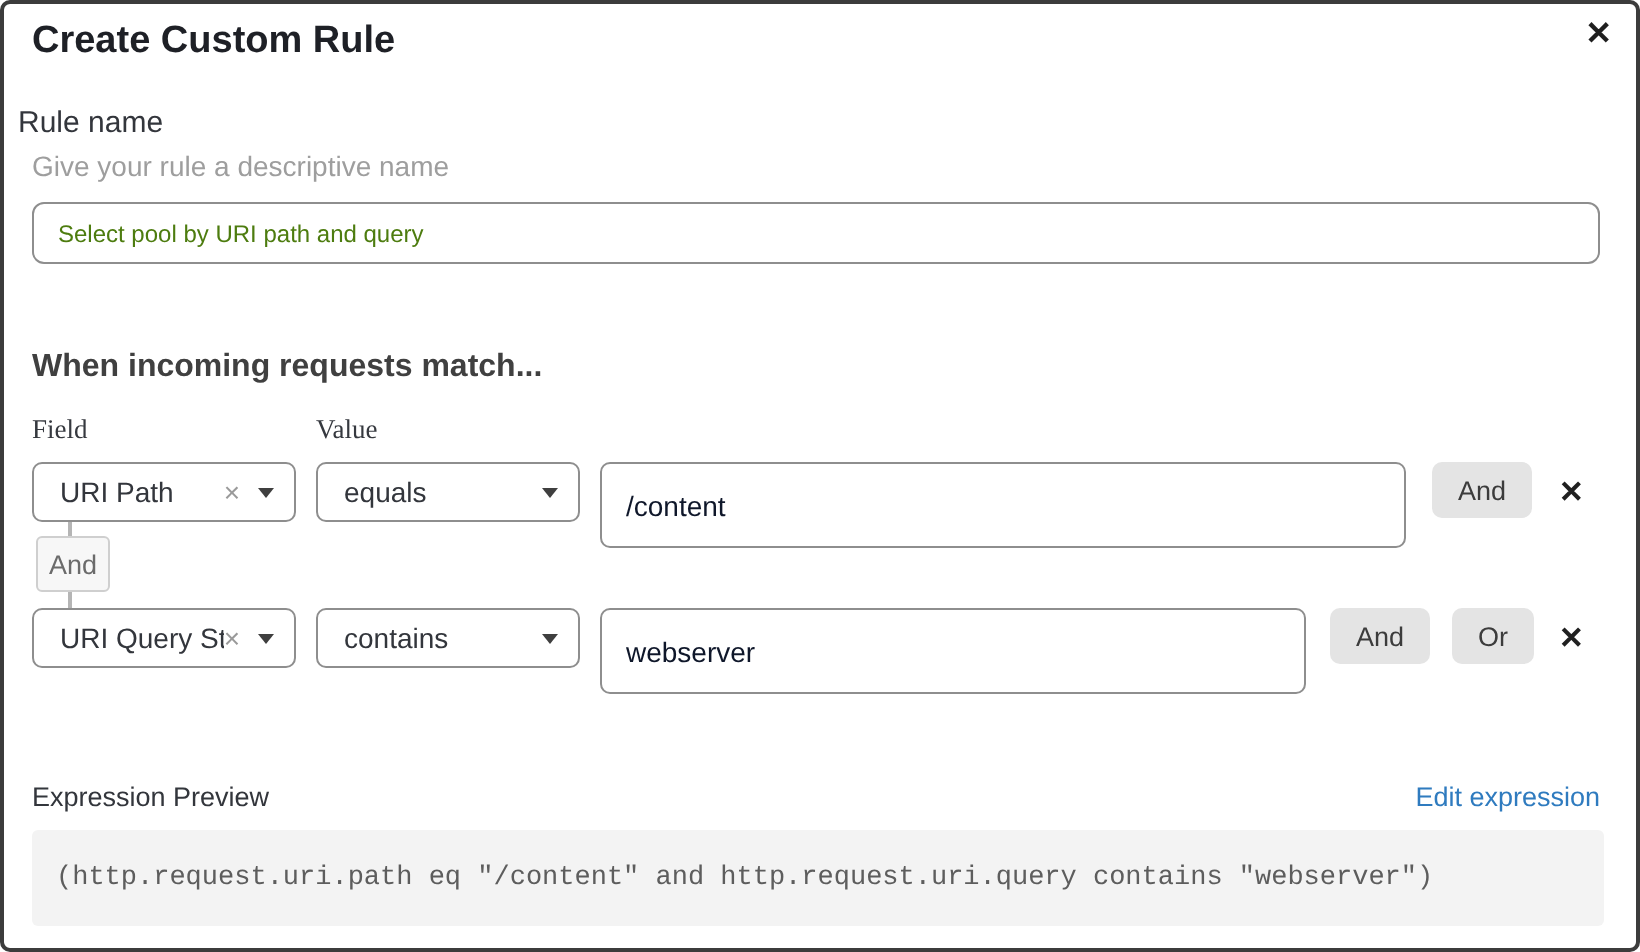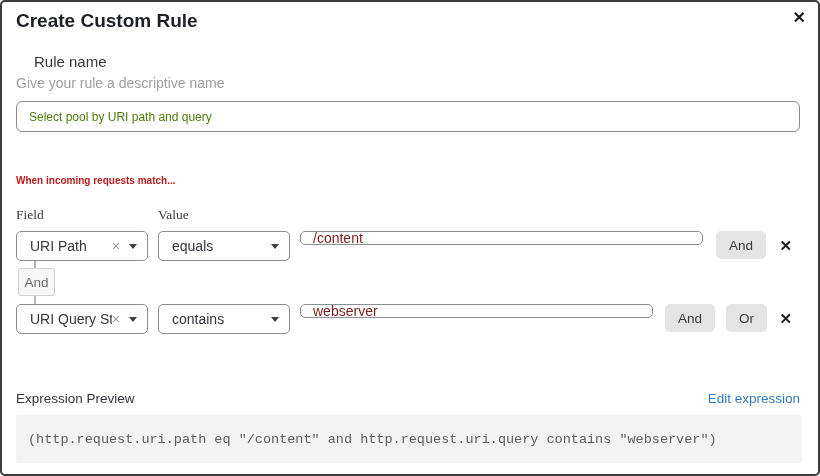--- a/index.html
+++ b/index.html
@@ -18,38 +18,38 @@
     font-size: 19px; font-weight: bold; color: #1e2026;
   }
   .dialog-close {
     position: absolute; top: 5px; right: 8px;
     background: none; border: none; cursor: pointer;
     font-size: 16px; font-weight: bold; color: #1f1f1f;
     line-height: 22px; padding: 0 4px;
     font-family: "Liberation Sans", sans-serif;
   }
   .rule-name-label {
-    position: absolute; top: 51px; left: 32px;
+    position: absolute; top: 51px; left: 7px;
     font-size: 15px; color: #33363c; font-weight: 500;
   }
   .rule-name-hint {
     position: absolute; top: 73px; left: 14px;
     font-size: 14px; color: #9e9e9e;
   }
   .rule-name-input {
     position: absolute; top: 99px; left: 14px;
     width: 784px; height: 31px;
     border: 1px solid #8e8e8e; border-radius: 6px;
     padding: 0 12px; font-size: 12px; color: #4d7c0f;
     font-family: "Liberation Sans", sans-serif; outline: none;
     background: #fff;
   }
   .match-heading {
     position: absolute; top: 173px; left: 14px;
-    font-size: 10px; font-weight: bold; color: #b91c1c;
+    font-size: 16px; font-weight: bold; color: #404040;
   }
   .col-labels {
     position: absolute; top: 205px; left: 14px;
     display: flex; gap: 10px;
     font-size: 13.5px; color: #36393f; font-family: Liberation Serif, serif;
   }
   .col-labels .col-f, .col-labels .col-o { width: 132px; }
   .cond-row {
     position: absolute; left: 14px; width: 778px; height: 30px;
     display: flex; gap: 10px;
@@ -70,22 +70,22 @@
     color: #9a9a9a; font-size: 14px; line-height: 1;
     margin-right: 9px; cursor: pointer;
   }
   .caret {
     width: 0; height: 0;
     border-left: 4.5px solid transparent;
     border-right: 4.5px solid transparent;
     border-top: 5.5px solid #3f3f3f;
   }
   .value-input {
-    height: 14px; border: 1px solid #8e8e8e; border-radius: 5px;
-    padding: 0 12px; font-size: 14px; color: #7f1d1d;
+    height: 43px; border: 1px solid #8e8e8e; border-radius: 5px;
+    padding: 0 12px; font-size: 14px; color: #0f172a;
     font-family: "Liberation Sans", sans-serif; outline: none;
     background: #fff;
   }
   .row-1 .value-input { width: 403px; flex: 0 0 403px; }
   .row-2 .value-input { width: 353px; flex: 0 0 353px; }
   .pill-btn {
     height: 28px; padding: 0 13px;
     background: #e4e4e4; border: none; border-radius: 5px;
     font-size: 13.5px; color: #3c3c3c; cursor: pointer;
     font-family: "Liberation Sans", sans-serif;

